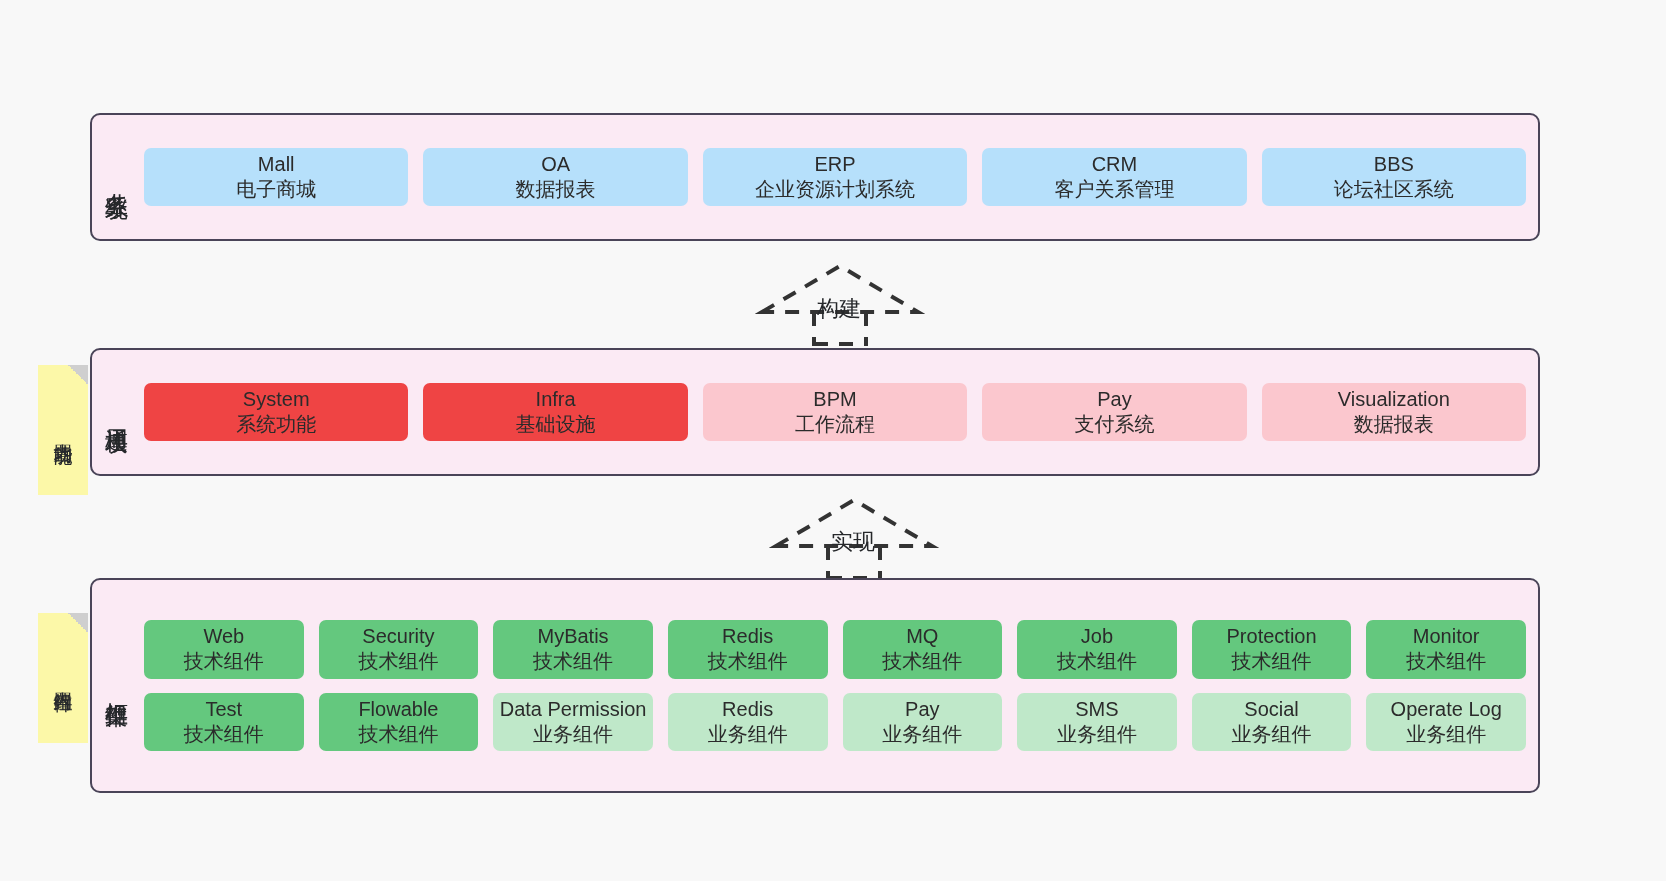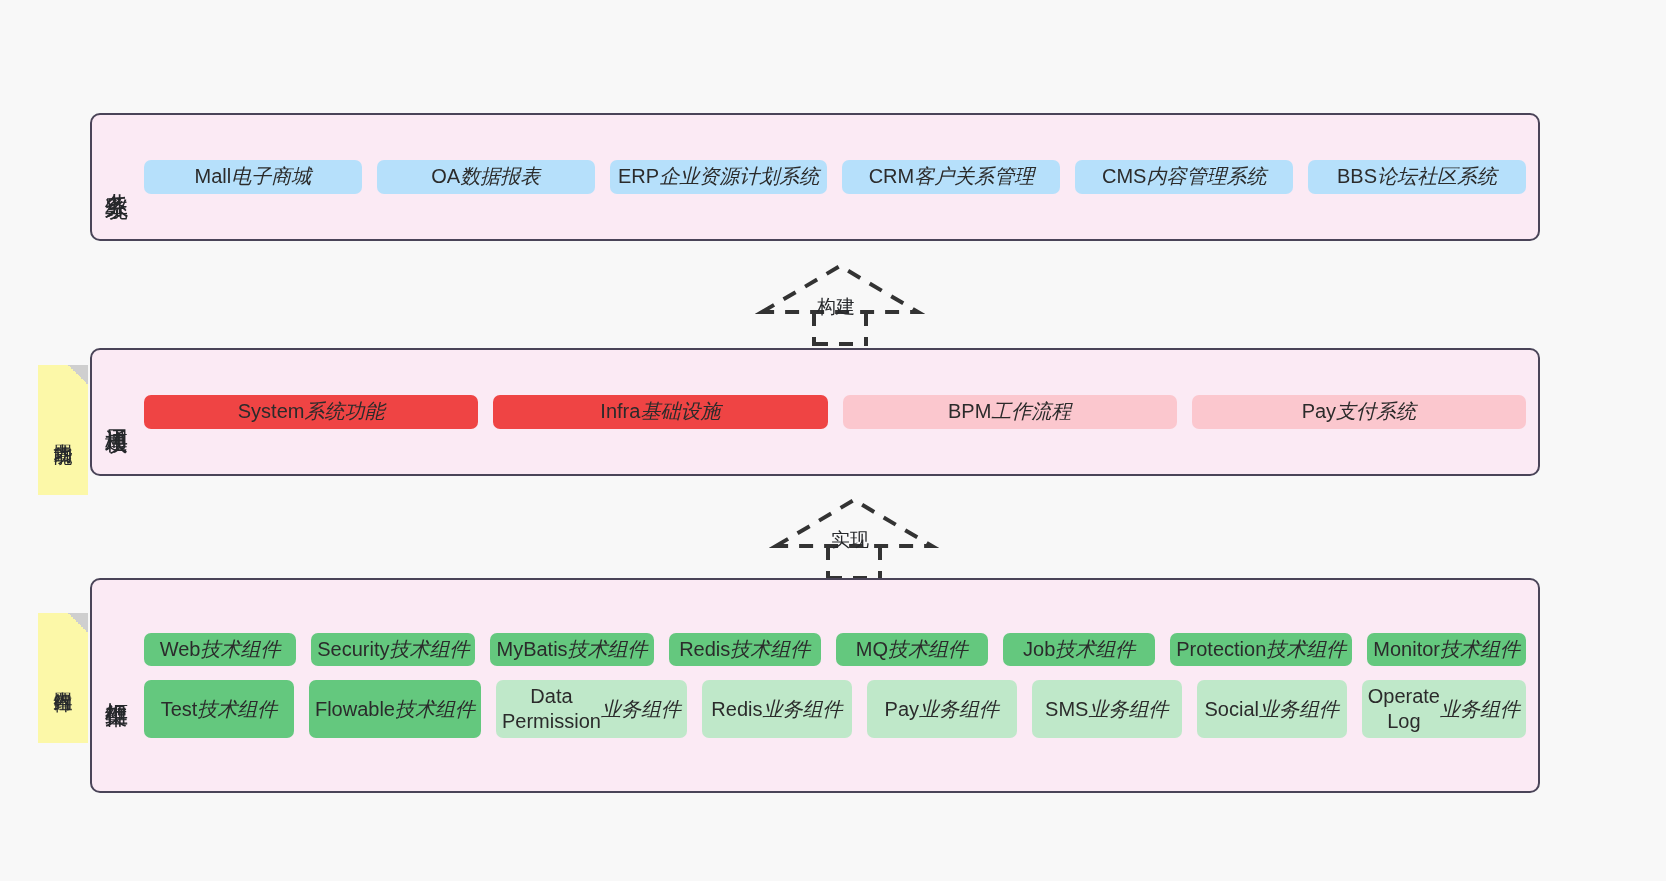--- a/index.html
+++ b/index.html
@@ -51,31 +51,31 @@
     display: flex;
     gap: 15px;
   }
   .row + .row { margin-top: 14px; }
 
   
   .box {
     flex: 1 1 0;
     border-radius: 7px;
     display: flex;
-    flex-direction: row;
+    flex-direction: column;
     align-items: center;
     justify-content: center;
     text-align: center;
     color: #2b2b2b;
     font-size: 20px;
     line-height: 1.26;
     padding: 4px 6px;
   }
   .box .t1 { white-space: normal; }
-  .box .t2 { white-space: nowrap; font-style: italic; }
+  .box .t2 { white-space: nowrap; }
 
   .blue   { background: #b6e0fb; }
   .red    { background: #ef4444; }
   .pink   { background: #fbc7ce; }
   .green  { background: #64c87e; }
   .mint   { background: #bfe8c9; }
 
   
   .note {
     position: absolute;
@@ -96,21 +96,21 @@
     position: absolute;
     top: 0; right: 0;
     width: 20px; height: 20px;
     background: linear-gradient(225deg, #cfcfcf 0 50%, transparent 50% 100%);
   }
 
   
   .arrow { position: absolute; }
   .arrow-label {
     position: absolute;
-    font-size: 19px;
+    font-size: 22px;
     color: #26282b;
     background: transparent;
     white-space: nowrap;
     z-index: 3;
   }
 </style>
 </head>
 <body>
 
 <div id="canvas">
@@ -127,24 +127,20 @@
           <span class="t1">OA</span>
           <span class="t2">数据报表</span>
         </div>
         <div class="box blue">
           <span class="t1">ERP</span>
           <span class="t2">企业资源计划系统</span>
         </div>
         <div class="box blue">
           <span class="t1">CRM</span>
           <span class="t2">客户关系管理</span>
-        </div>
-        <div class="box blue">
-          <span class="t1">CMS</span>
-          <span class="t2">内容管理系统</span>
         </div>
         <div class="box blue">
           <span class="t1">BBS</span>
           <span class="t2">论坛社区系统</span>
         </div>
       </div>
     </div>
   </div>
 
   <svg class="arrow" style="left:752px; top:258px; width:180px; height:88px;" viewBox="0 0 180 88">
@@ -170,20 +166,24 @@
           <span class="t2">基础设施</span>
         </div>
         <div class="box pink">
           <span class="t1">BPM</span>
           <span class="t2">工作流程</span>
         </div>
         <div class="box pink">
           <span class="t1">Pay</span>
           <span class="t2">支付系统</span>
         </div>
+        <div class="box pink">
+          <span class="t1">Visualization</span>
+          <span class="t2">数据报表</span>
+        </div>
       </div>
     </div>
   </div>
 
   <svg class="arrow" style="left:766px; top:492px; width:180px; height:88px;" viewBox="0 0 180 88">
     <polygon points="10,54 88,8 166,54" fill="none" stroke="#333333" stroke-width="4" stroke-dasharray="14,11" stroke-linecap="butt"></polygon>
     <path d="M 62,54 L 62,88 M 114,54 L 114,88 M 62,86 L 114,86" fill="none" stroke="#333333" stroke-width="4" stroke-dasharray="14,11"></path>
   </svg>
   <div class="arrow-label" style="left:831px; top:527px;">实现</div>
 

